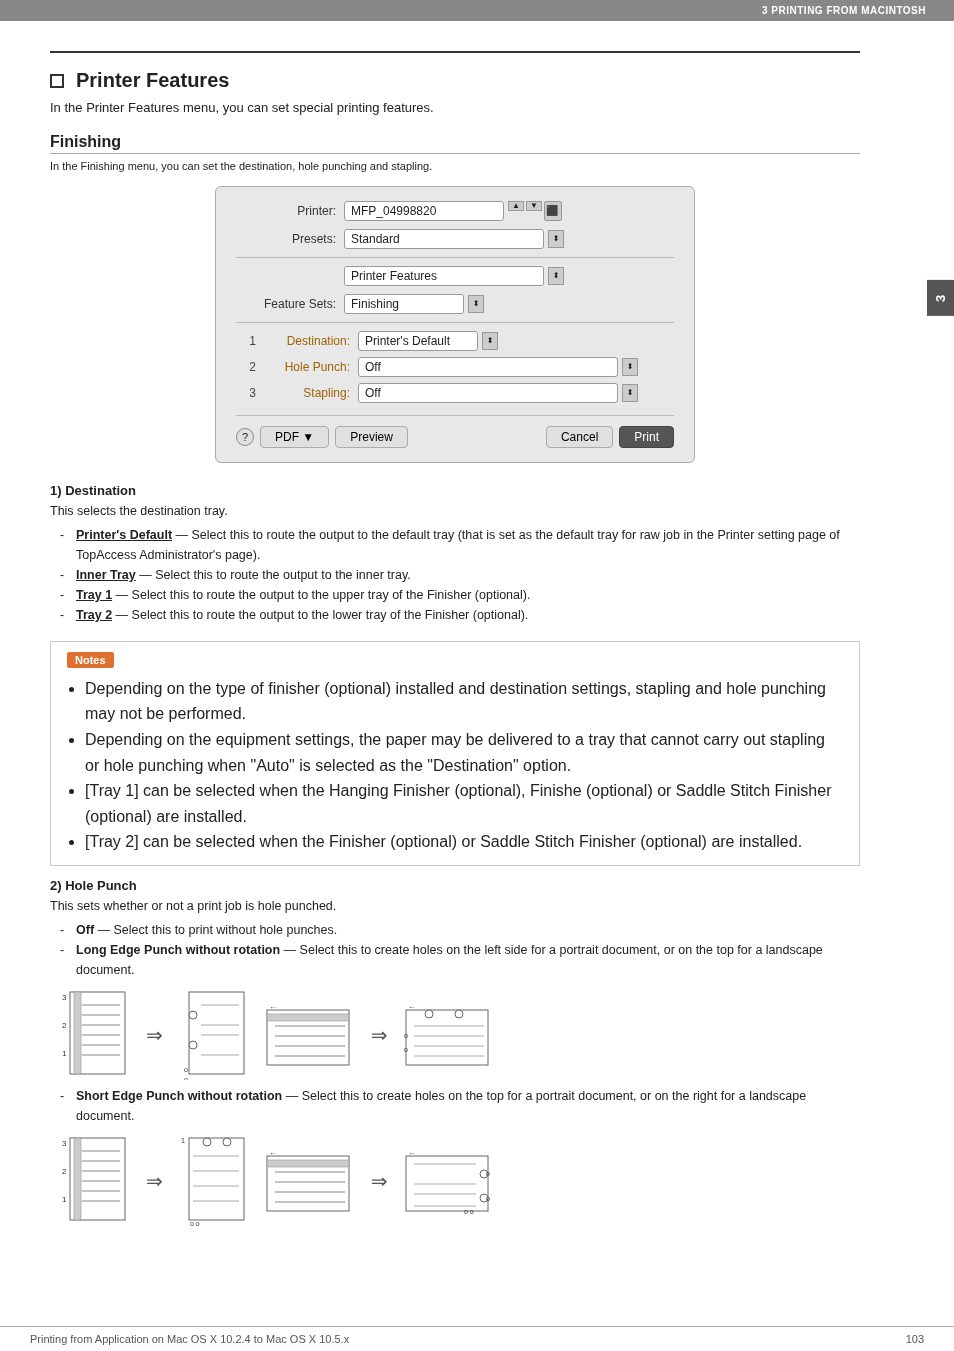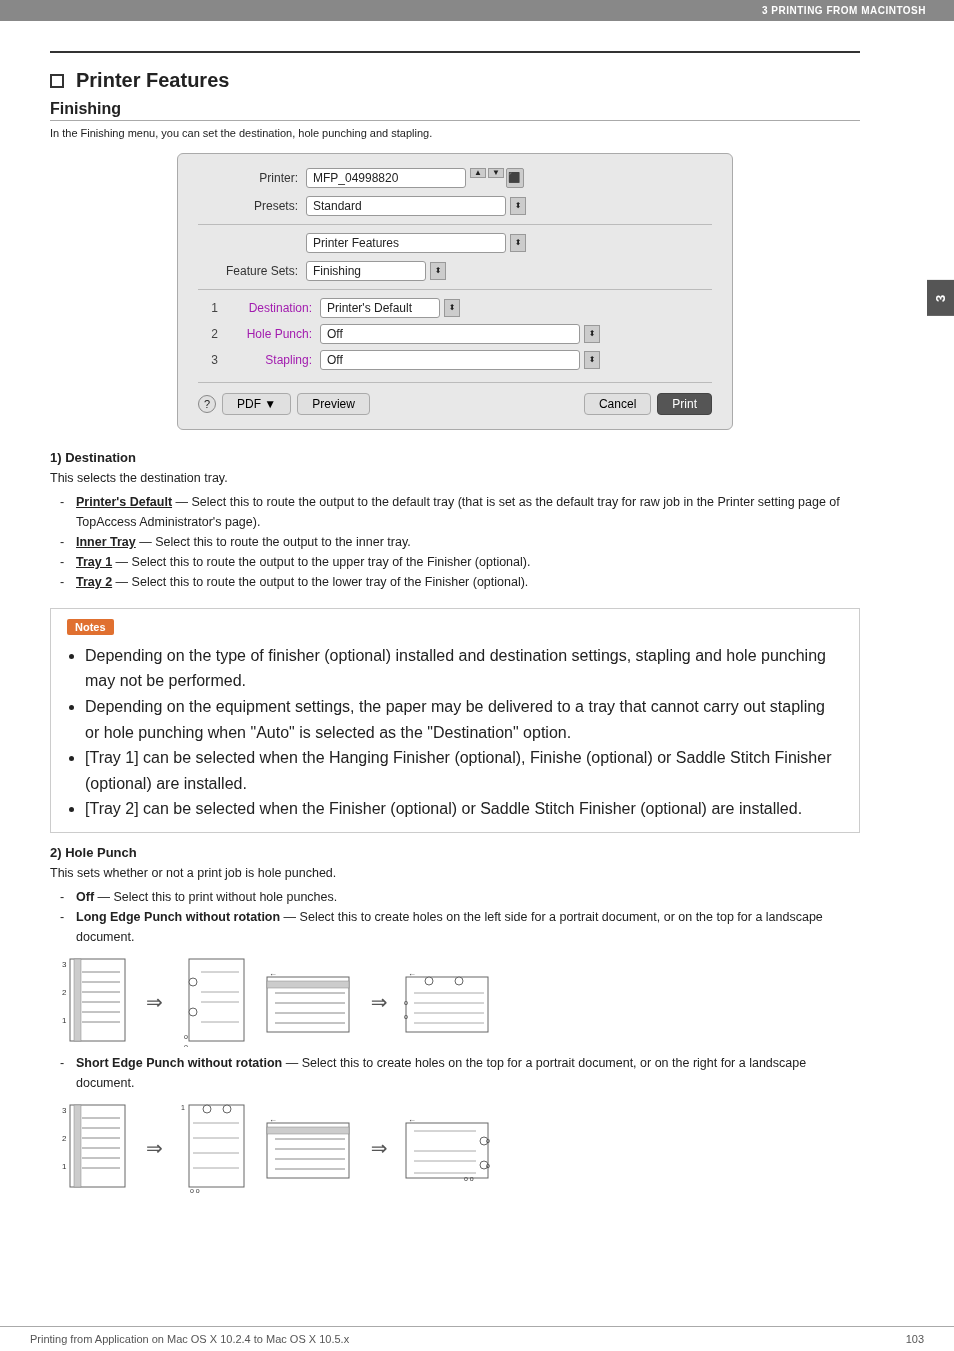--- a/index.html
+++ b/index.html
@@ -87,21 +87,21 @@
       margin-bottom: 14px;
     }
 
     
     .print-dialog {
       border: 1px solid #aaa;
       background: #e8e8e8;
       border-radius: 6px;
       padding: 14px 20px 14px 20px;
       margin: 0 auto 20px auto;
-      width: 556px;
+      width: 480px;
     }
 
     .dialog-row {
       display: flex;
       align-items: center;
       margin-bottom: 8px;
       font-size: 12px;
     }
 
     .dialog-label {
@@ -151,21 +151,21 @@
       min-width: 20px;
       text-align: right;
       margin-right: 4px;
       color: #444;
     }
 
     .row-label {
       min-width: 90px;
       text-align: right;
       margin-right: 8px;
-      color: #a21caf;
+      color: #a16207;
     }
 
     .row-field {
       background: #fff;
       border: 1px solid #999;
       border-radius: 3px;
       padding: 2px 6px;
       font-size: 12px;
       min-width: 120px;
     }
@@ -346,20 +346,21 @@
 
 <div class="side-tab">3</div>
 
 <div class="main-content">
   <div class="top-rule"></div>
 
   <div class="section-title">
     <span class="checkbox-icon"></span>
     <span>Printer Features</span>
   </div>
+  <p class="section-desc">In the Printer Features menu, you can set special printing features.</p>
 
   <div class="subsection-title">Finishing</div>
   <p class="subsection-desc">In the Finishing menu, you can set the destination, hole punching and stapling.</p>
 
   <div class="print-dialog">
 
     <div class="dialog-row">
       <span class="dialog-label">Printer:</span>
       <span class="dialog-field">MFP_04998820</span>
       <span style="margin-left:4px; display:flex; gap:2px;">

